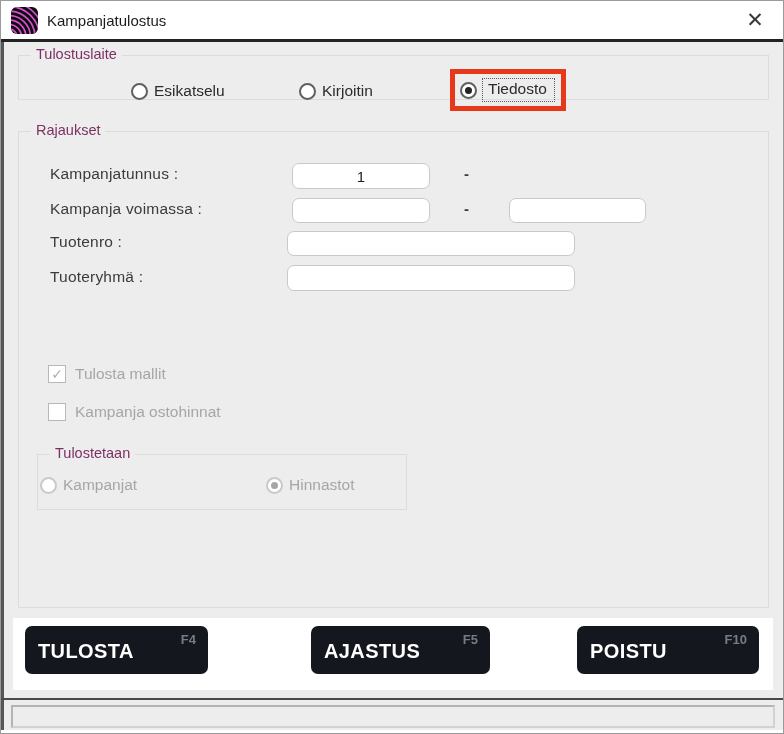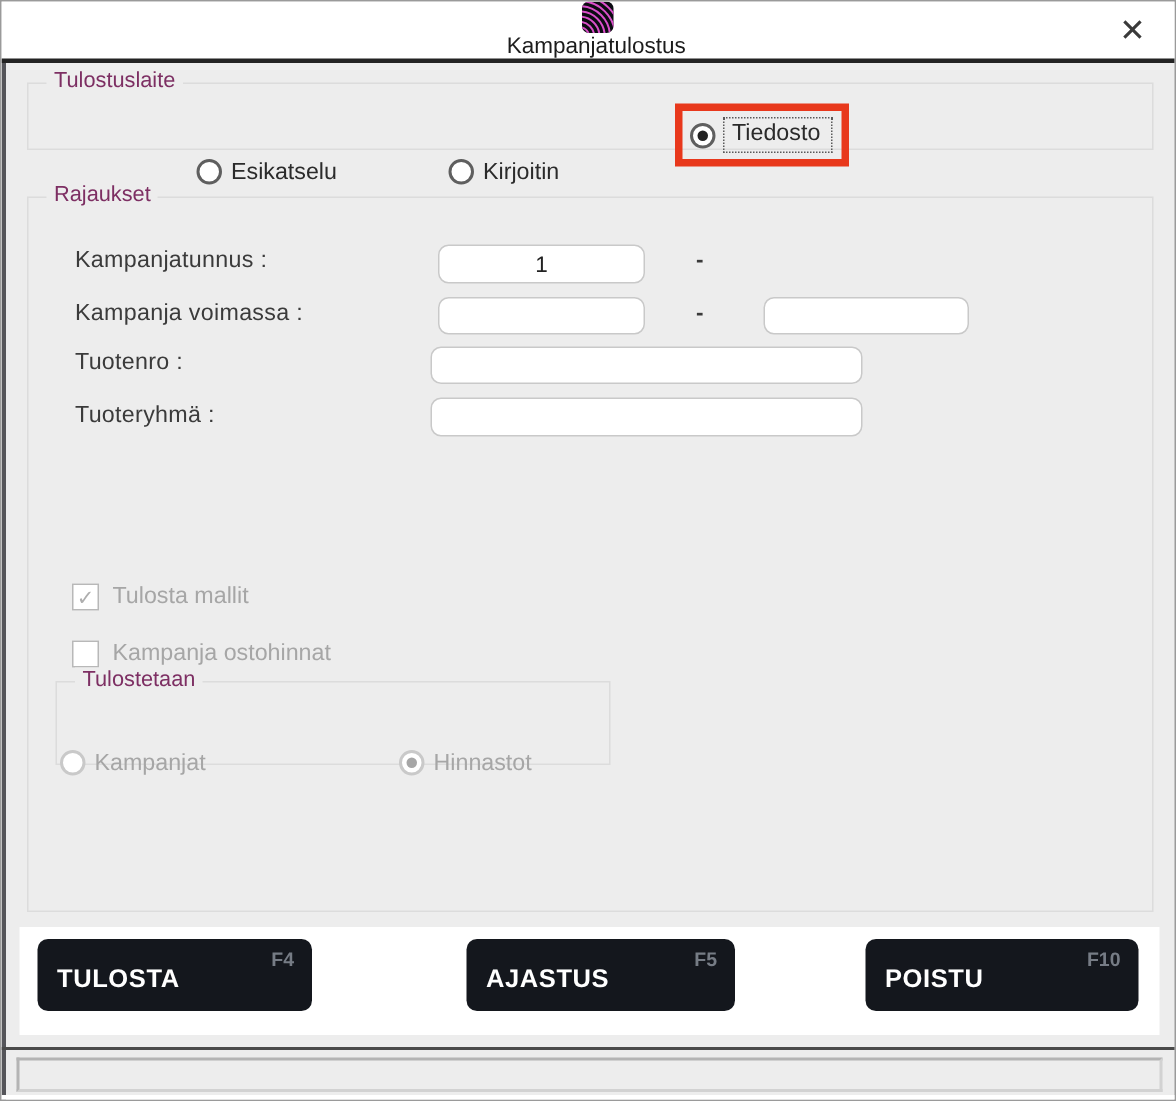--- a/index.html
+++ b/index.html
@@ -9,21 +9,21 @@
     background:#ededed;
     font-family:"Liberation Sans", sans-serif;
     border:1px solid #9a9a9a;
     box-shadow: inset 3px 0 0 #55555a;
     overflow:hidden;
   }
   
   .titlebar {
     position:absolute; left:0; top:0; width:784px; height:41px;
     background:#ffffff; border-bottom:3px solid #232323;
-    display:flex; align-items:center;flex-direction:column;
+    display:flex; align-items:center;
   }
   .app-icon { width:27px; height:27px; margin-left:10px; display:block; }
   .title-text { margin-left:9px; font-size:15px; color:#1c1c1c; }
   .close-btn {
     position:absolute; right:14px; top:5px; width:32px; height:28px;
     display:flex; align-items:center; justify-content:center;
     font-size:21px; font-weight:300; color:#3a3a3a; cursor:pointer;
   }
   
   .group { position:absolute; border:1px solid #dcdcdc; }
@@ -55,28 +55,28 @@
     text-align:center; font-size:15px; color:#222; font-family:inherit; outline:none;
   }
   .dash { position:absolute; font-size:15px; font-weight:700; color:#3a3a3a; }
   
   .hl-box {
     position:absolute; border:5px solid #e8381c; background:transparent;
     display:flex; align-items:center; gap:5px; padding:4px 6px 4px 5px;
   }
   .focus-dotted { border:1px dotted #5a5a5a; padding:1px 7px 3px 5px; }
   
-  .inline-opt { position:absolute; display:flex; align-items:flex-start; gap:6px;margin-top:24px; }
+  .inline-opt { position:absolute; display:flex; align-items:flex-end; gap:6px; }
   
   .btnbar { position:absolute; left:12px; top:617px; width:760px; height:72px; background:#ffffff; }
   .btn {
     position:absolute; background:#14171d; border-radius:7px; color:#fff; cursor:pointer;
   }
   .btn .lbl {
-    position:absolute; left:13px; bottom:11px; font-size:17px; font-weight:700; letter-spacing:0.4px;margin-top:18px;
+    position:absolute; left:13px; bottom:11px; font-size:20px; font-weight:700; letter-spacing:0.4px;margin-top:18px;
   }
   .btn .fkey {
     position:absolute; right:12px; top:6px; font-size:13px; font-weight:600; color:#767c85;
   }
   
   .divider { position:absolute; left:0; top:697px; width:784px; height:2px; background:#4a4a4a; }
   .status-box {
     position:absolute; left:10px; top:704px; width:764px; height:23px;
     border:2px solid; border-color:#b4b4b4 #d2d2d2 #d2d2d2 #b4b4b4;
     background:#ededed; font-size:12px; color:#555; padding:2px 6px;

